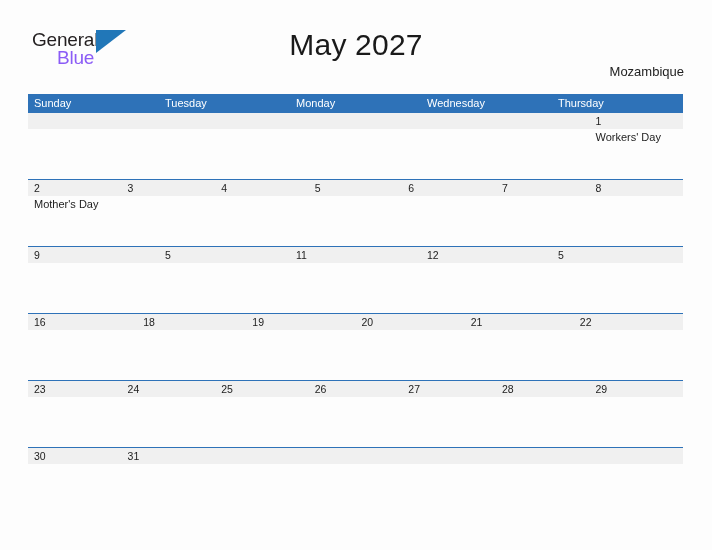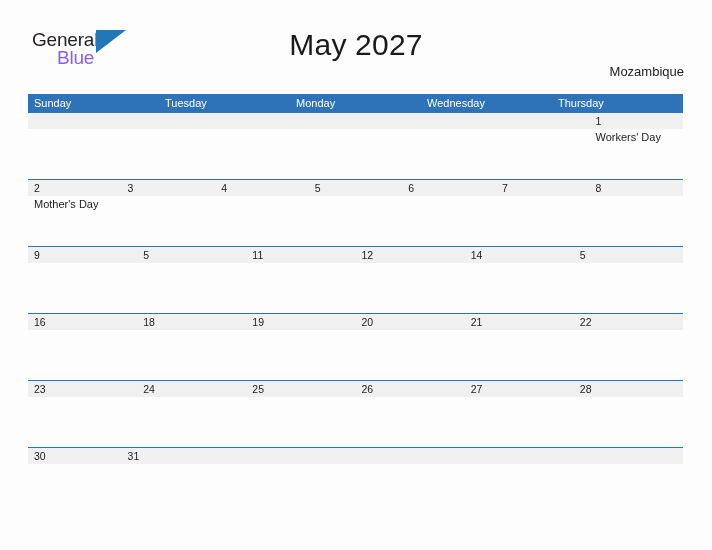--- a/index.html
+++ b/index.html
@@ -274,24 +274,20 @@
       </div>
       <div class="day-cell">
         <span class="day-number">11</span>
         <span class="day-event"></span>
       </div>
       <div class="day-cell">
         <span class="day-number">12</span>
         <span class="day-event"></span>
       </div>
       <div class="day-cell">
-        <span class="day-number">14</span>
-        <span class="day-event"></span>
-      </div>
-      <div class="day-cell">
         <span class="day-number">5</span>
         <span class="day-event"></span>
       </div>
     </div>
   </div>
 
   <div class="week-row">
     <div class="daynum-band"></div>
     <div class="day-cells">
       <div class="day-cell">
@@ -341,20 +337,24 @@
         <span class="day-event"></span>
       </div>
       <div class="day-cell">
         <span class="day-number">27</span>
         <span class="day-event"></span>
       </div>
       <div class="day-cell">
         <span class="day-number">28</span>
         <span class="day-event"></span>
       </div>
+      <div class="day-cell">
+        <span class="day-number">29</span>
+        <span class="day-event"></span>
+      </div>
     </div>
   </div>
 
   <div class="week-row last">
     <div class="daynum-band"></div>
     <div class="day-cells">
       <div class="day-cell">
         <span class="day-number">30</span>
         <span class="day-event"></span>
       </div>

